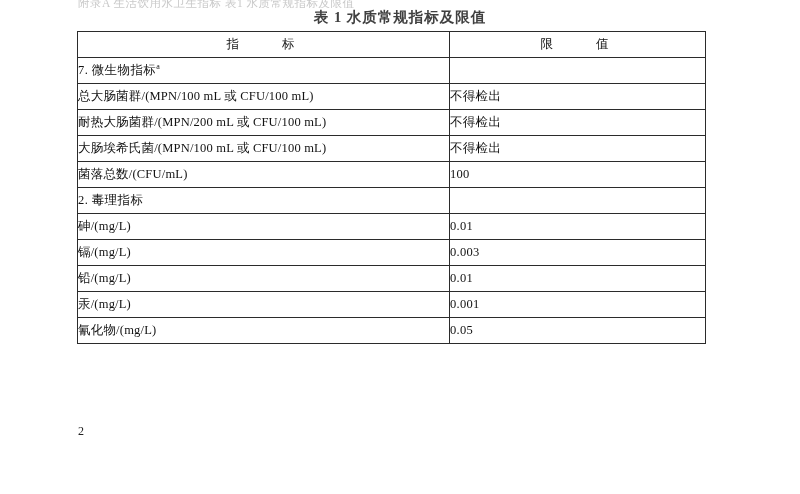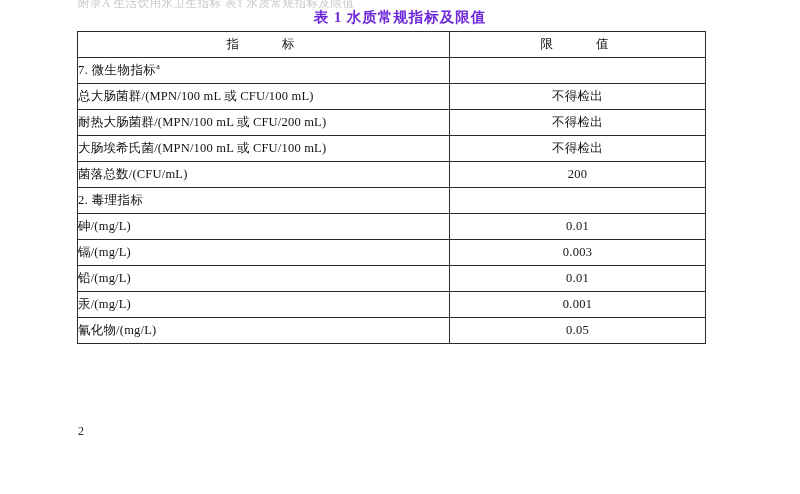--- a/index.html
+++ b/index.html
@@ -36,21 +36,21 @@
   }
   .table-title {
     position: absolute;
     left: 0;
     top: 8px;
     width: 800px;
     text-align: center;
     font-size: 14.5px;
     font-weight: bold;
     letter-spacing: 1px;
-    color: #6d28d9;
+    color: #404040;
   }
   table.wq {
     position: absolute;
     left: 77px;
     top: 31px;
     width: 628px;
     border-collapse: collapse;
     table-layout: fixed;
   }
   table.wq td {
@@ -78,21 +78,20 @@
     font-size: 12.5px;
     letter-spacing: 0.4px;
   }
   .item-cell {
     padding-left: 28px;
     font-size: 12.5px;
     letter-spacing: 0.2px;
     font-family: Liberation Serif, serif;
   }
   .val-cell {
-    text-align: center;
     font-size: 12.5px;
     letter-spacing: 0.3px;
   }
   .blank-cell { }
   sup.mark {
     font-size: 8px;
     vertical-align: super;
     line-height: 0;
   }
   .page-number {
@@ -127,32 +126,32 @@
         <td class="section-cell"><span>7.  微生物指标</span><sup class="mark">a</sup></td>
         <td class="val-cell blank-cell"></td>
       </tr>
 
       <tr>
         <td class="item-cell">总大肠菌群/(MPN/100 mL 或 CFU/100 mL)</td>
         <td class="val-cell">不得检出</td>
       </tr>
 
       <tr>
-        <td class="item-cell">耐热大肠菌群/(MPN/100 mL 或 CFU/200 mL)</td>
+        <td class="item-cell">耐热大肠菌群/(MPN/200 mL 或 CFU/100 mL)</td>
         <td class="val-cell">不得检出</td>
       </tr>
 
       <tr>
         <td class="item-cell">大肠埃希氏菌/(MPN/100 mL 或 CFU/100 mL)</td>
         <td class="val-cell">不得检出</td>
       </tr>
 
       <tr>
         <td class="item-cell">菌落总数/(CFU/mL)</td>
-        <td class="val-cell">200</td>
+        <td class="val-cell">100</td>
       </tr>
 
       <tr>
         <td class="section-cell">2.  毒理指标</td>
         <td class="val-cell blank-cell"></td>
       </tr>
 
       <tr>
         <td class="item-cell">砷/(mg/L)</td>
         <td class="val-cell">0.01</td>

